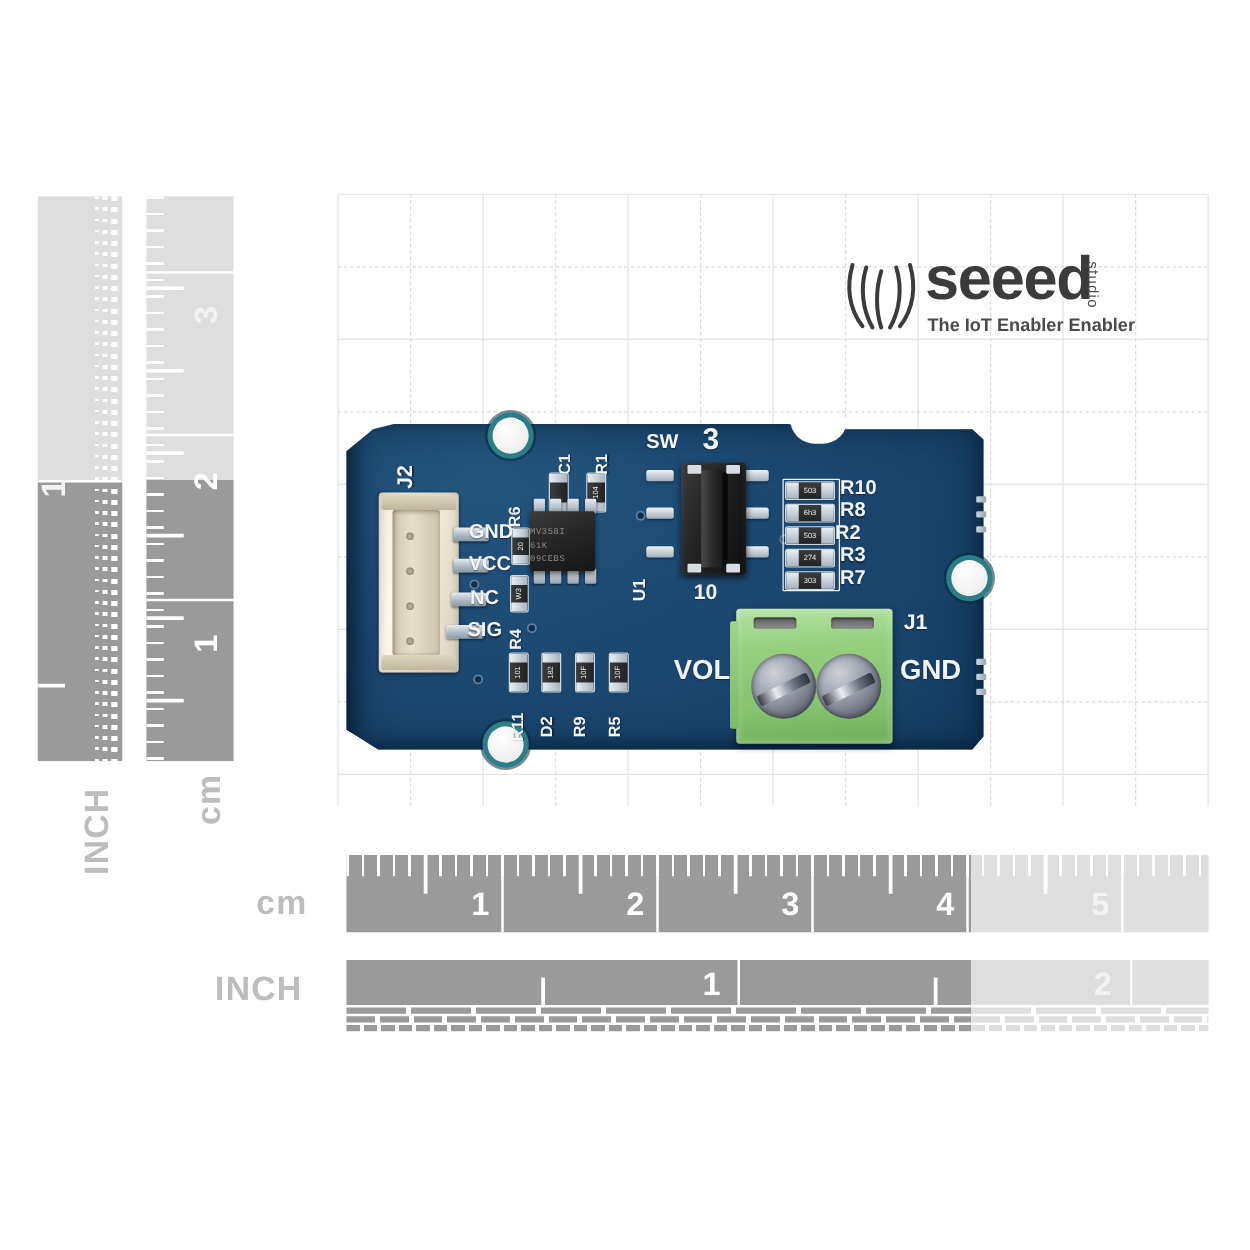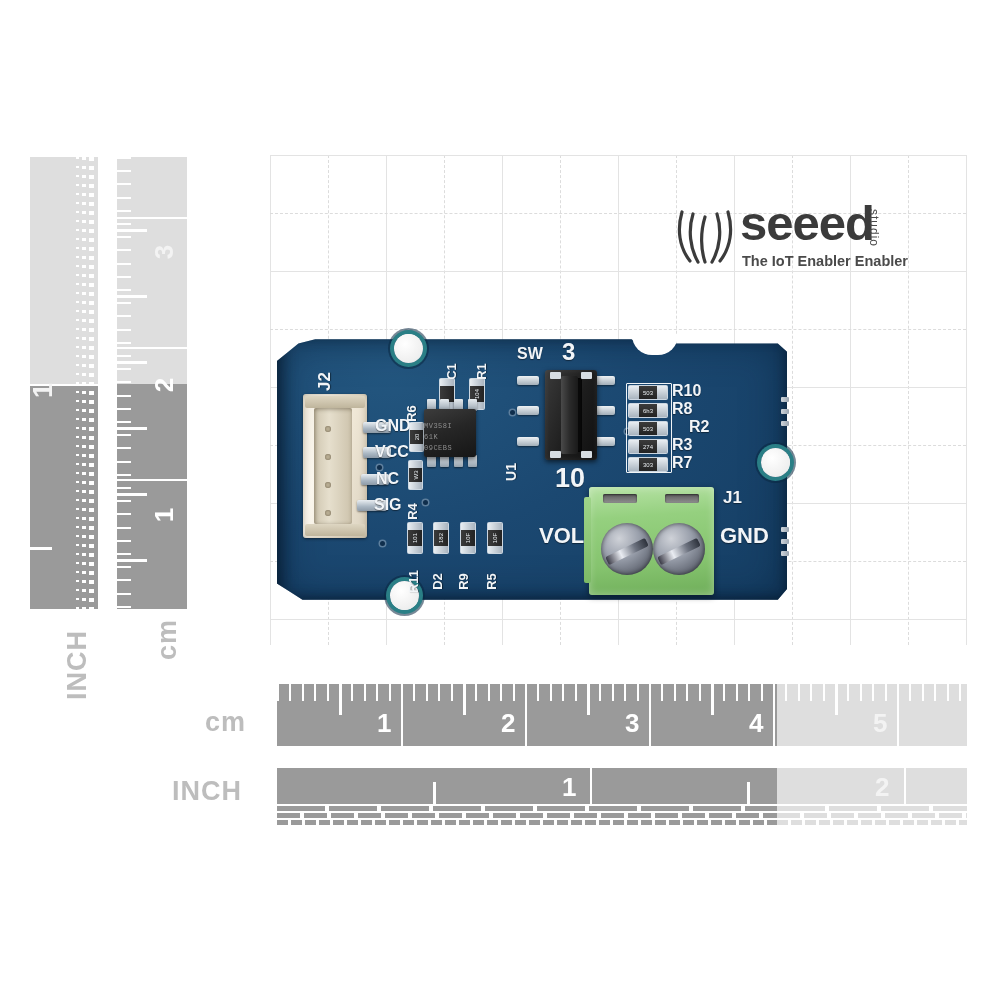--- a/index.html
+++ b/index.html
@@ -410,21 +410,21 @@
     <div class="icpin" style="left:191px;top:118px;"></div>
     <div class="ic">
       <div class="mark" style="top:13px">MV358I</div>
       <div class="mark" style="top:24px">61K</div>
       <div class="mark" style="top:35px">09CEBS</div>
     </div>
     <div class="silk rot" style="left:225px;top:128px;font-size:14px;">U1</div>
 
     <div class="silk" style="left:240px;top:9px;font-size:16px;">SW</div>
     <div class="silk" style="left:285px;top:3px;font-size:24px;">3</div>
-    <div class="silk" style="left:278px;top:128px;font-size:27px;">10</div>
+    <div class="silk" style="left:278px;top:128px;font-size:17px;">10</div>
 
     <div class="swpin" style="left:240px;top:39px;"></div>
     <div class="swpin" style="left:240px;top:69px;"></div>
     <div class="swpin" style="left:240px;top:100px;"></div>
     <div class="swpin" style="left:316px;top:39px;"></div>
     <div class="swpin" style="left:316px;top:69px;"></div>
     <div class="swpin" style="left:316px;top:100px;"></div>
 
     <div class="sw">
       <div class="slot" style="left:21px;"></div>
@@ -458,21 +458,21 @@
       <div class="code">274</div>
     </div>
     <div class="smd" style="left:352px;top:121px;width:38px;height:13px;">
       <div class="cap2 l"></div>
         <div class="cap2 r"></div>
       <div class="code">303</div>
     </div>
 
     <div class="silk" style="left:395px;top:46px;font-size:16px;">R10</div>
     <div class="silk" style="left:395px;top:64px;font-size:16px;">R8</div>
-    <div class="silk" style="left:412px;top:82px;font-size:16px;">R2</div>
+    <div class="silk" style="left:391px;top:82px;font-size:16px;">R2</div>
     <div class="silk" style="left:395px;top:100px;font-size:16px;">R3</div>
     <div class="silk" style="left:395px;top:118px;font-size:16px;">R7</div>
 
     <div class="silk" style="left:262px;top:188px;font-size:22px;">VOL</div>
     <div class="silk" style="left:443px;top:188px;font-size:22px;">GND</div>
     <div class="silk" style="left:446px;top:152px;font-size:17px;">J1</div>
 
     <div class="term">
       <div class="lip"></div>
       <div class="wslot" style="left:14px;"></div>

